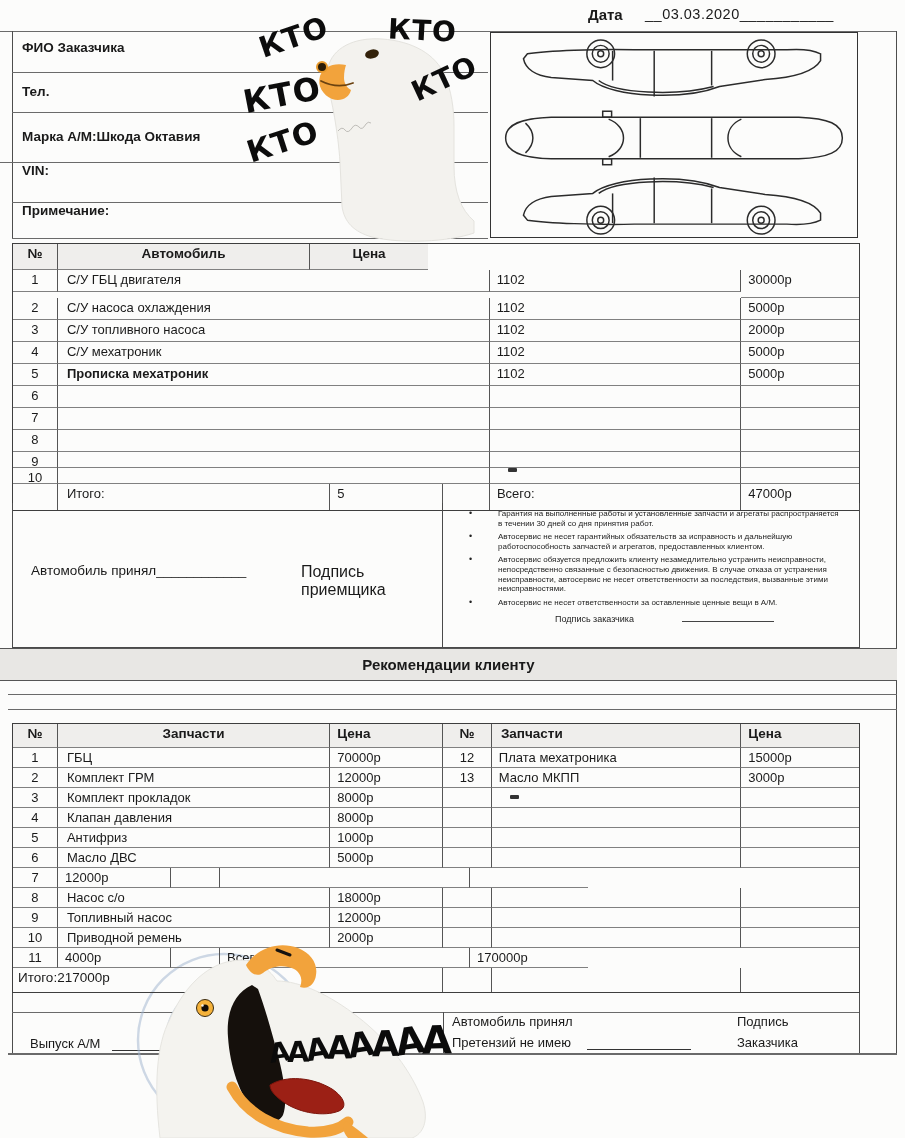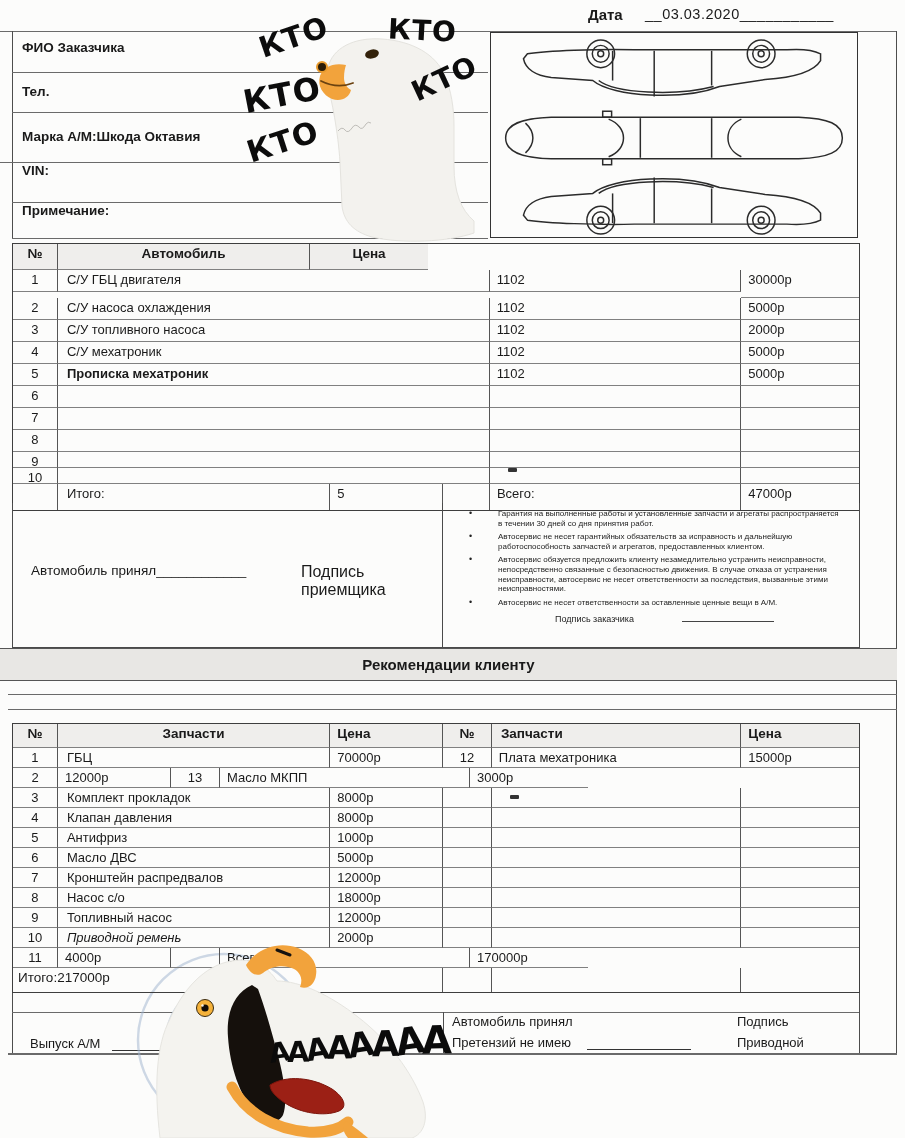--- a/index.html
+++ b/index.html
@@ -242,20 +242,21 @@
       <div class="trow">
         <div class="tc cnum" style="width: 45px; height: 20px;">1</div>
         <div class="tc cname" style="width: 273px; height: 20px;">ГБЦ</div>
         <div class="tc cprice" style="width: 113px; height: 20px;">70000р</div>
         <div class="tc cnum" style="width: 49px; height: 20px;">12</div>
         <div class="tc cexec" style="width: 250px; height: 20px;">Плата мехатроника</div>
         <div class="tc cprice" style="width: 118px; height: 20px;">15000р</div>
       </div>
       <div class="trow">
         <div class="tc cnum" style="width: 45px; height: 20px;">2</div>
+        <div class="tc cname" style="width: 273px; height: 20px;">Комплект ГРМ</div>
         <div class="tc cprice" style="width: 113px; height: 20px;">12000р</div>
         <div class="tc cnum" style="width: 49px; height: 20px;">13</div>
         <div class="tc cexec" style="width: 250px; height: 20px;">Масло МКПП</div>
         <div class="tc cprice" style="width: 118px; height: 20px;">3000р</div>
       </div>
       <div class="trow">
         <div class="tc cnum" style="width: 45px; height: 20px;">3</div>
         <div class="tc cname" style="width: 273px; height: 20px;">Комплект прокладок</div>
         <div class="tc cprice" style="width: 113px; height: 20px;">8000р</div>
         <div class="tc cnum" style="width: 49px; height: 20px;"></div>
@@ -281,21 +282,20 @@
       <div class="trow">
         <div class="tc cnum" style="width: 45px; height: 20px;">6</div>
         <div class="tc cname" style="width: 273px; height: 20px;">Масло ДВС</div>
         <div class="tc cprice" style="width: 113px; height: 20px;">5000р</div>
         <div class="tc cnum" style="width: 49px; height: 20px;"></div>
         <div class="tc cexec" style="width: 250px; height: 20px;"></div>
         <div class="tc cprice" style="width: 118px; height: 20px;"></div>
       </div>
       <div class="trow">
         <div class="tc cnum" style="width: 45px; height: 20px;">7</div>
-        <div class="tc cname" style="width: 273px; height: 20px;">Кронштейн распредвалов</div>
         <div class="tc cprice" style="width: 113px; height: 20px;">12000р</div>
         <div class="tc cnum" style="width: 49px; height: 20px;"></div>
         <div class="tc cexec" style="width: 250px; height: 20px;"></div>
         <div class="tc cprice" style="width: 118px; height: 20px;"></div>
       </div>
       <div class="trow">
         <div class="tc cnum" style="width: 45px; height: 20px;">8</div>
         <div class="tc cname" style="width: 273px; height: 20px;">Насос с/о</div>
         <div class="tc cprice" style="width: 113px; height: 20px;">18000р</div>
         <div class="tc cnum" style="width: 49px; height: 20px;"></div>
@@ -305,21 +305,21 @@
       <div class="trow">
         <div class="tc cnum" style="width: 45px; height: 20px;">9</div>
         <div class="tc cname" style="width: 273px; height: 20px;">Топливный насос</div>
         <div class="tc cprice" style="width: 113px; height: 20px;">12000р</div>
         <div class="tc cnum" style="width: 49px; height: 20px;"></div>
         <div class="tc cexec" style="width: 250px; height: 20px;"></div>
         <div class="tc cprice" style="width: 118px; height: 20px;"></div>
       </div>
       <div class="trow">
         <div class="tc cnum" style="width: 45px; height: 20px;">10</div>
-        <div class="tc cname" style="width: 273px; height: 20px; font-style: italic;">Приводной ремень</div>
+        <div class="tc cname" style="width: 273px; height: 20px;">Приводной ремень</div>
         <div class="tc cprice" style="width: 113px; height: 20px;">2000р</div>
         <div class="tc cnum" style="width: 49px; height: 20px;"></div>
         <div class="tc cexec" style="width: 250px; height: 20px;"></div>
         <div class="tc cprice" style="width: 118px; height: 20px;"></div>
       </div>
       <div class="trow">
         <div class="tc cnum" style="width: 45px; height: 20px;">11</div>
         <div class="tc cprice" style="width: 113px; height: 20px;">4000р</div>
         <div class="tc cnum" style="width: 49px; height: 20px;"></div>
         <div class="tc cexec bold" style="width: 250px; height: 20px;">Всего:</div>
@@ -336,21 +336,21 @@
   <div class="plain ft-accepted">Автомобиль принял</div>
   <div class="plain ft-signature">Подпись</div>
   <div class="plain ft-release">
     <span>Выпуск А/М</span>
     <span class="uline" style="width:180px;margin-left:8px;"></span>
   </div>
   <div class="plain ft-noclaims">
     <span>Претензий не имею</span>
     <span class="uline" style="width:104px;margin-left:12px;"></span>
   </div>
-  <div class="plain ft-customer">Приводной</div>
+  <div class="plain ft-customer">Заказчика</div>
 
   <svg id="stamp" style="left:112px;top:928px;" width="235" height="210" viewBox="0 0 235 210">
     <g stroke="#9fb4cf" fill="none" opacity="0.5">
       <circle cx="112" cy="112" r="86" stroke-width="2.5"></circle>
       <circle cx="112" cy="112" r="58" stroke-width="1.6"></circle>
       <path d="M78,96 q10,-12 24,-8 M138,88 q12,6 10,20 M86,142 q14,10 30,4 M60,120 q4,14 16,20" stroke-width="1.2"></path>
     </g>
   </svg>
 
   <svg class="art" style="left:298px;top:34px;" width="196" height="210" viewBox="0 0 196 210">

